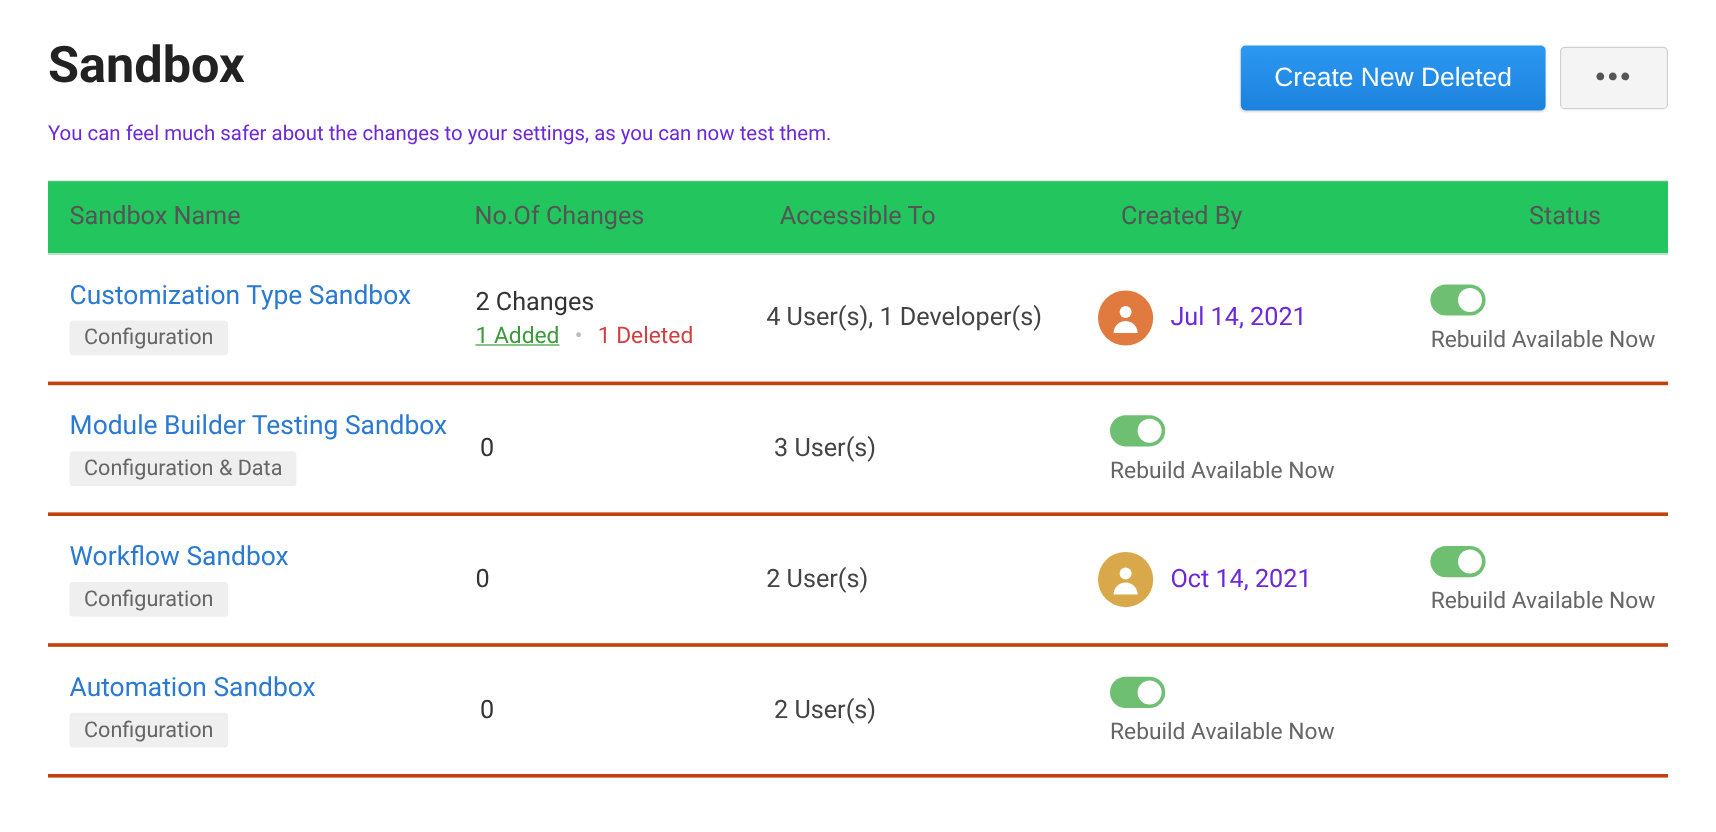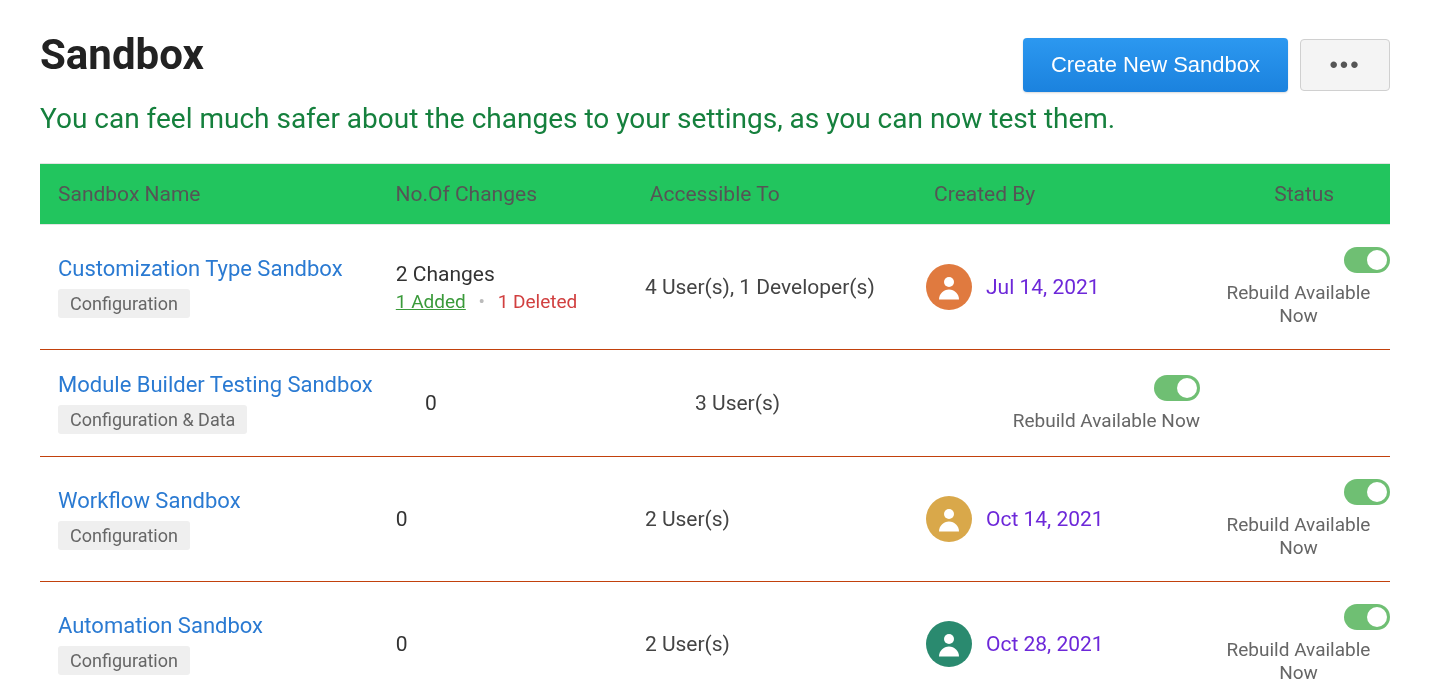--- a/index.html
+++ b/index.html
@@ -14,22 +14,22 @@
     display: flex;
     justify-content: space-between;
     align-items: flex-start;
   }
   .page-title {
     font-size: 42px;
     font-weight: 700;
     color: #222;
   }
   .page-subtitle {
-    font-size: 28px;
-    color: #15803d;
+    font-size: 17px;
+    color: #6d28d9;
     font-weight: 400;
     margin-top: 10px;
   }
   .header-actions {
     display: flex;
     gap: 12px;
     align-items: center;
     margin-top: 8px;
   }
   .btn-primary {
@@ -76,24 +76,23 @@
   .th { color: #555; }
   .col-name   { width: 360px; padding-left: 18px; }
   .col-changes{ width: 245px; }
   .col-access { width: 280px; }
   .col-created{ width: 280px; display:flex; align-items:center; gap:14px;}
   .col-status { width: 200px; text-align:center;}
   .thead .col-created { display:block; }
   .row {
     display: flex;
     align-items: center;
-    border-bottom: 1px solid #c2410c;
+    border-bottom: 3px solid #c2410c;
     padding: 22px 0;
     min-height: 100px;
-    gap: 25px;
   }
   .sandbox-name {
     color: #2a7ad2;
     font-size: 22px;
     font-weight: 400;
     cursor: pointer;
   }
   .type-chip {
     display: inline-block;
     background: #efefef;
@@ -130,32 +129,32 @@
     right: 3px; top: 3px;
     width: 20px; height: 20px;
     background: #fff;
     border-radius: 50%;
   }
   .status-text {
     font-size: 19px;
     color: #666;
   }
   .col-status-inner {
-    display:flex; flex-direction:column; align-items:flex-end;
+    display:flex; flex-direction:column; align-items:flex-start;
   }
 </style>
 </head>
 <body>
 
 <div class="header-row">
   <div>
     <h1 class="page-title">Sandbox</h1>
   </div>
   <div class="header-actions">
-    <button class="btn-primary">Create New Sandbox</button>
+    <button class="btn-primary">Create New Deleted</button>
     <button class="btn-more">•••</button>
   </div>
 </div>
 <p class="page-subtitle">You can feel much safer about the changes to your settings, as you can now test them.</p>
 
 <div class="table-wrap">
   <div class="thead">
     <div class="th col-name">Sandbox Name</div>
     <div class="th col-changes">No.Of Changes</div>
     <div class="th col-access">Accessible To</div>
@@ -239,29 +238,20 @@
       <div class="row">
     <div class="td col-name">
       <div class="sandbox-name">Automation Sandbox</div>
       <span class="type-chip">Configuration</span>
     </div>
     <div class="td col-changes">
       <div class="changes-main">0</div>
 
     </div>
     <div class="td col-access">2 User(s)</div>
-    <div class="td col-created">
-      <span class="avatar" style="background:#2a8a6f">
-        <svg width="30" height="30" viewBox="0 0 24 24" fill="#fff">
-              <circle cx="12" cy="8" r="4"></circle>
-              <path d="M4 22c0-4.4 3.6-8 8-8s8 3.6 8 8"></path>
-            </svg>
-      </span>
-      <span class="date">Oct 28, 2021</span>
-    </div>
     <div class="td col-status">
       <div class="col-status-inner">
         <span class="toggle"></span>
         <span class="status-text">Rebuild Available Now</span>
       </div>
     </div>
   </div>
     </div>
 </div>
 

